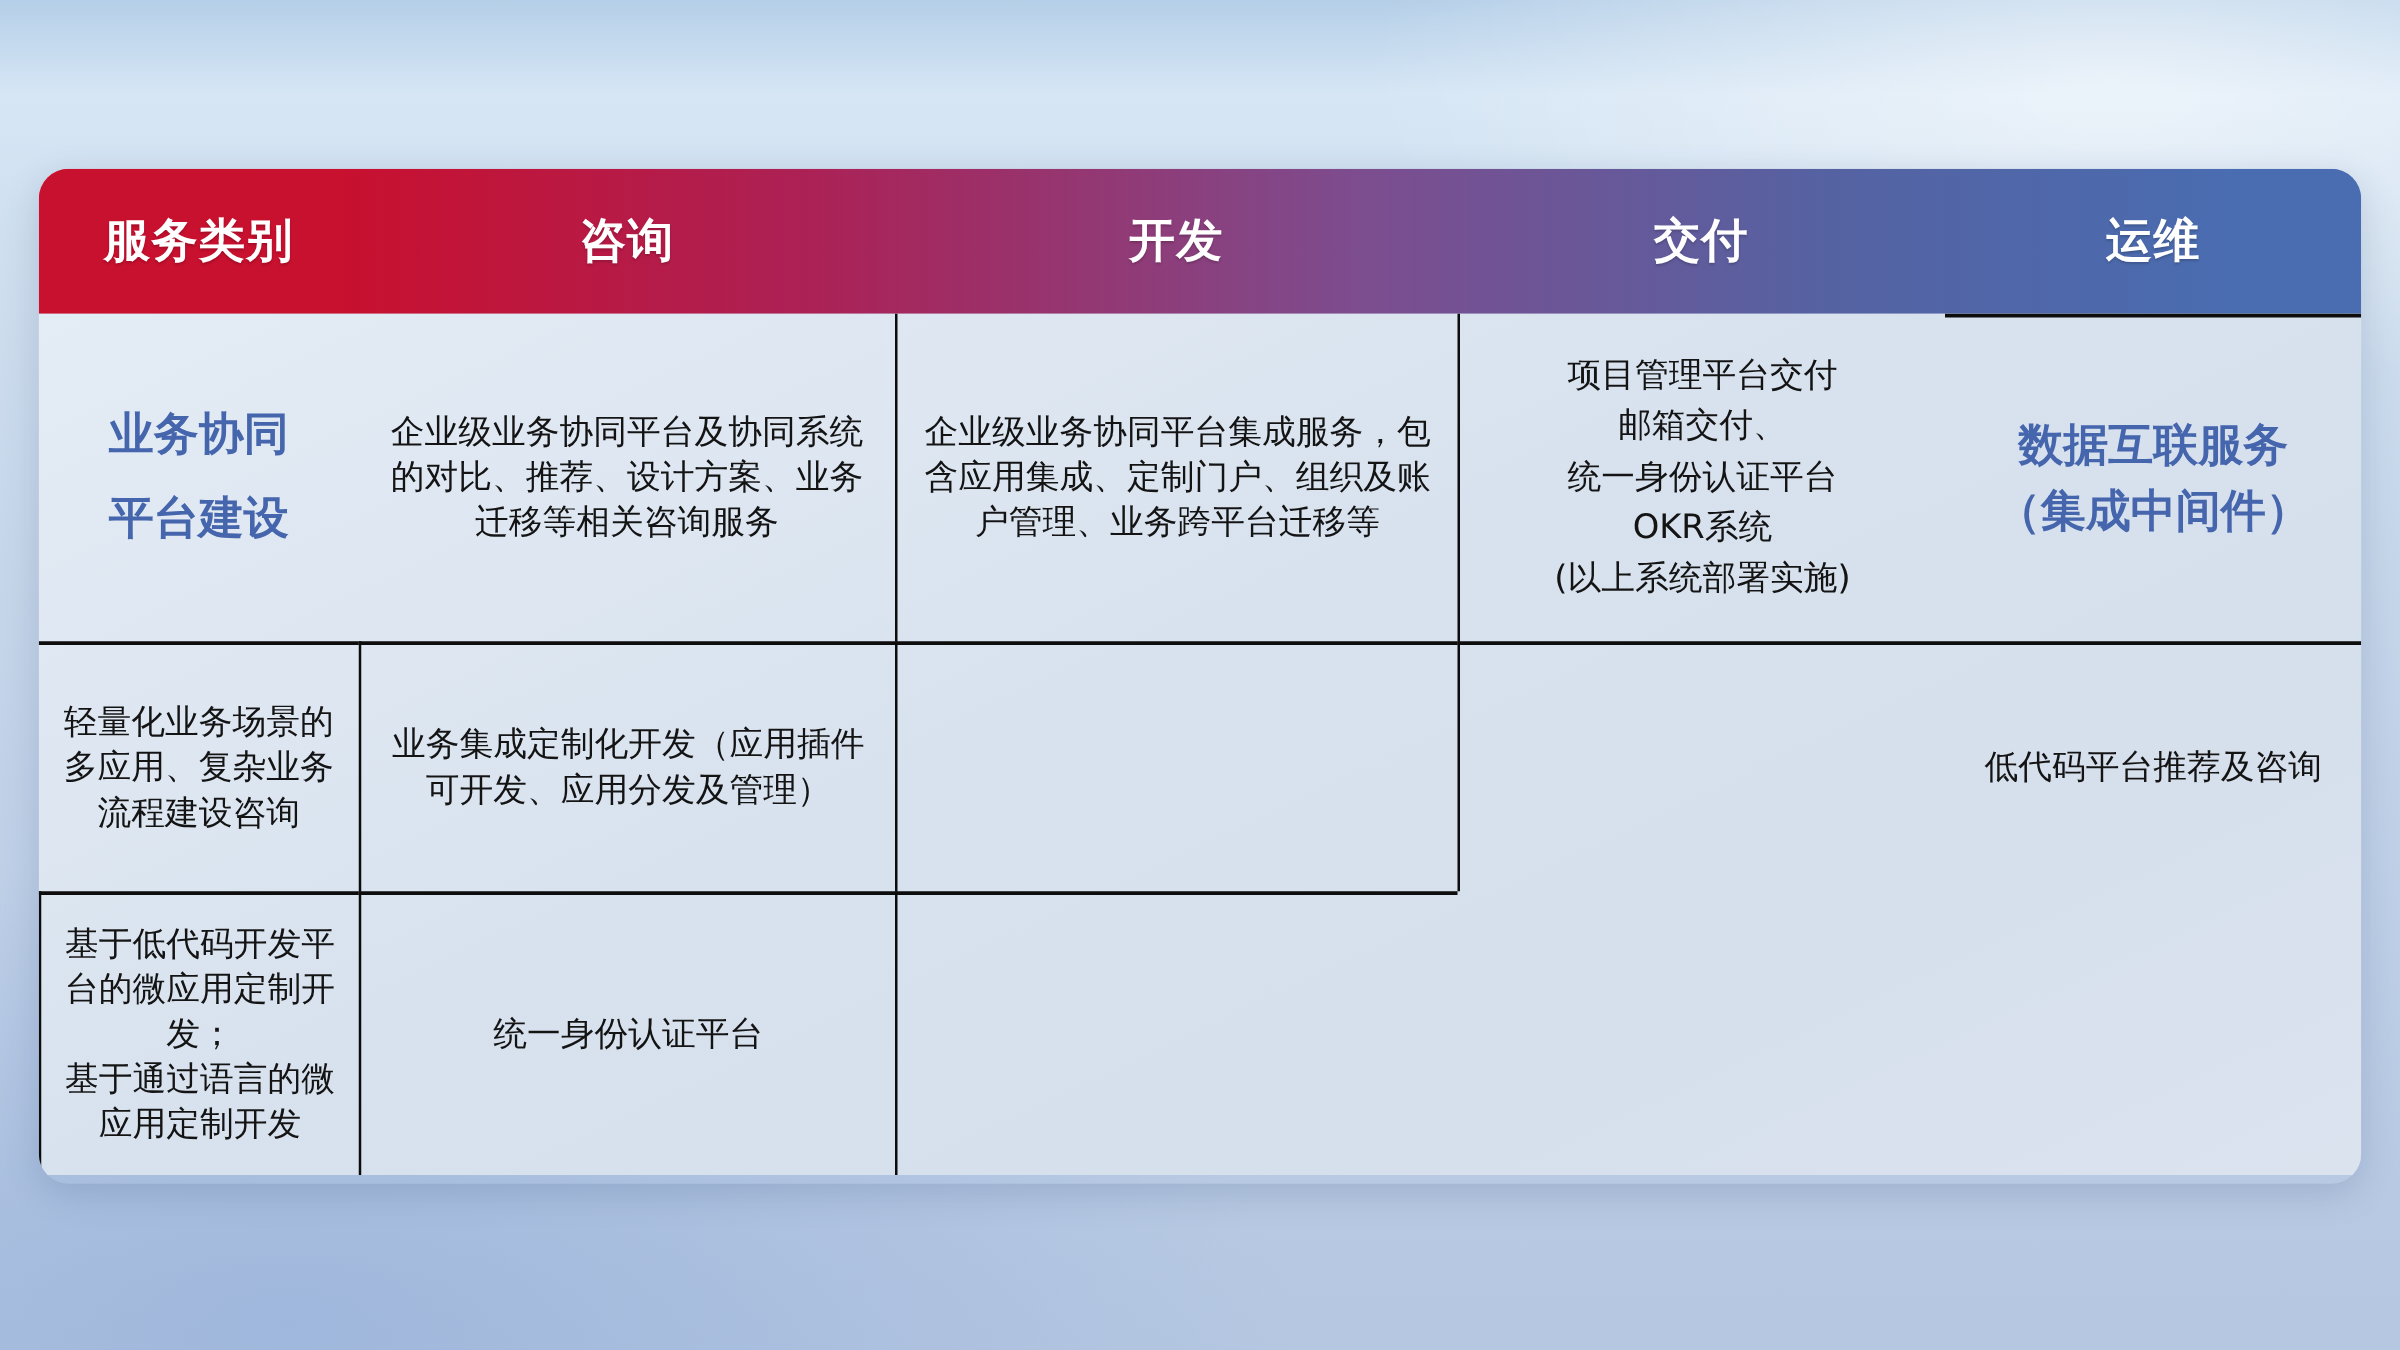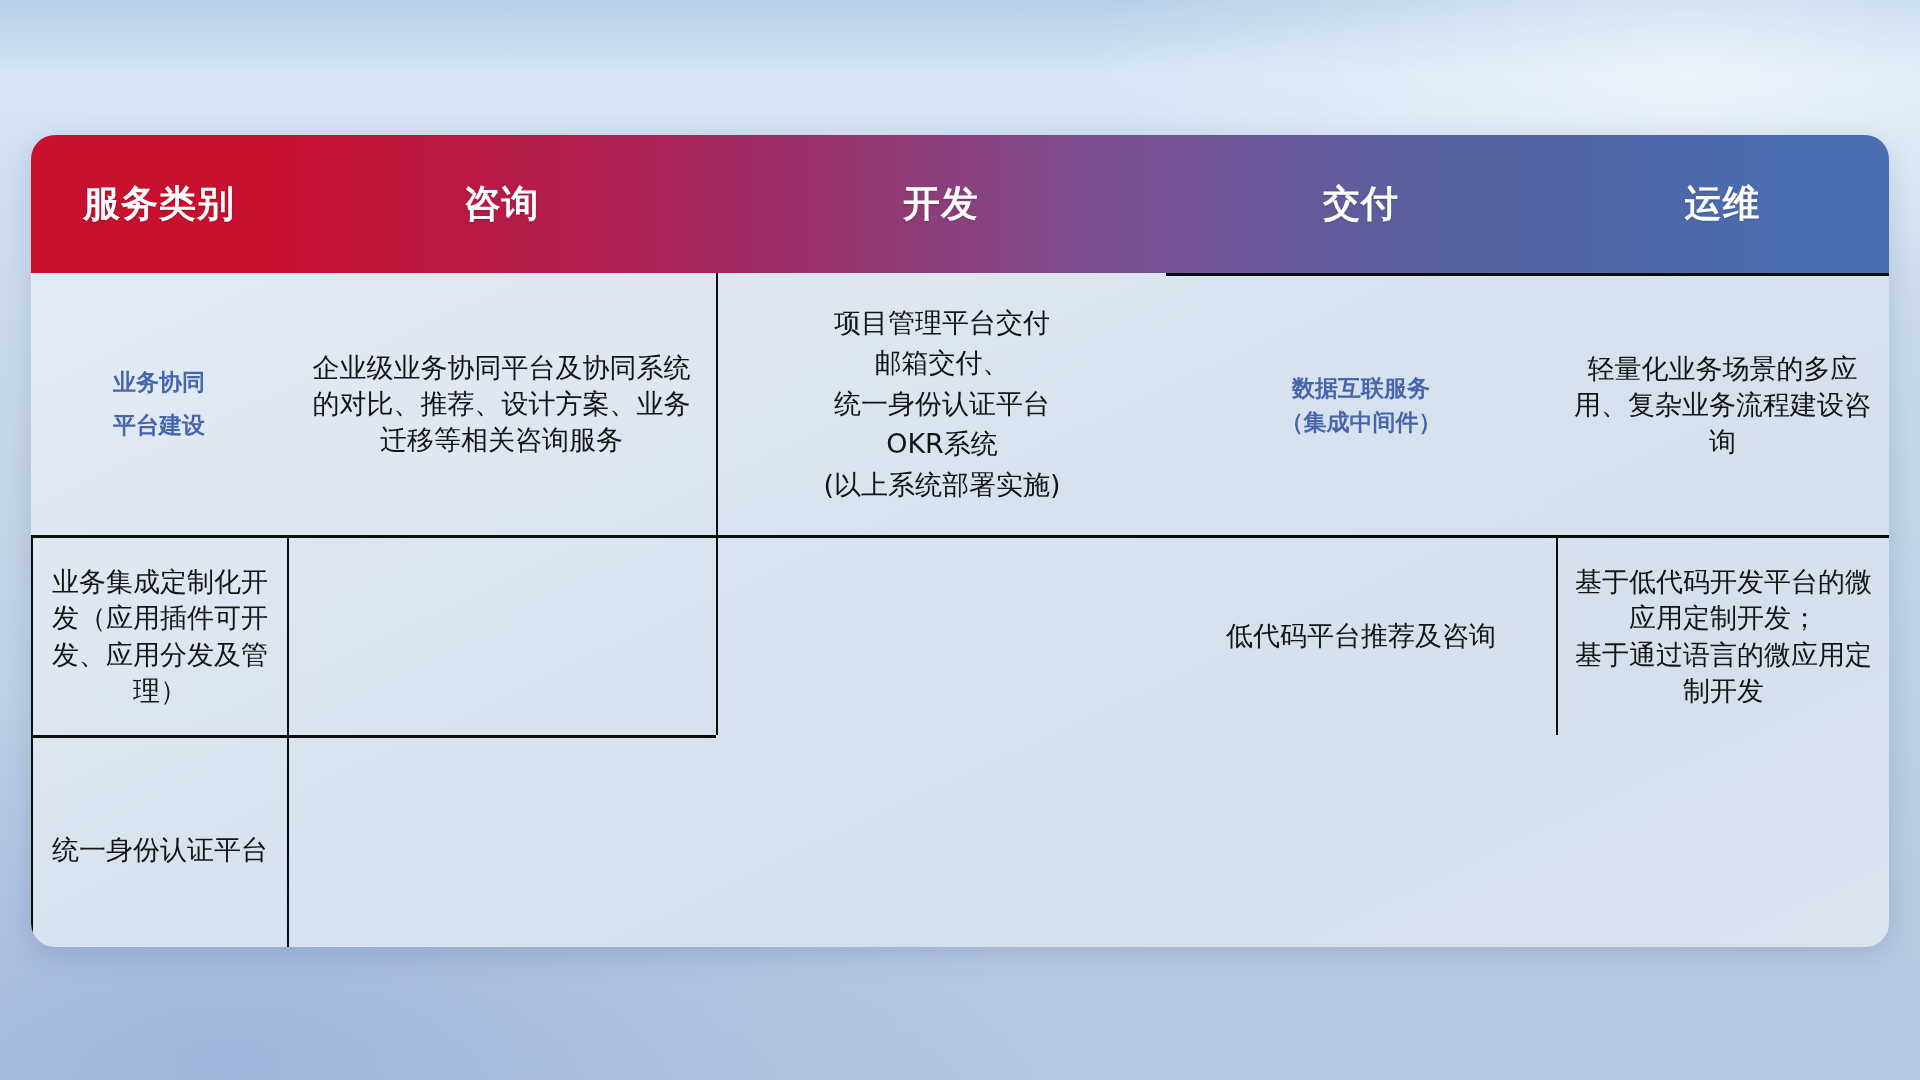--- a/index.html
+++ b/index.html
@@ -13,21 +13,21 @@
       linear-gradient(180deg,#b5cfe8 0%,#d6e6f5 7%,#cfdfef 18%,#c6d6ea 42%,#bdcee6 70%,#b5c7e1 100%);
   }
   .table{
     position:absolute;left:31px;top:135px;width:1858px;height:812px;
     border-radius:24px;overflow:hidden;
     box-shadow:0 8px 28px rgba(55,80,125,0.20);
   }
   .thead{
     display:grid;
     grid-template-columns:256px 429px 450px 390px 333px;
-    height:138px;
+    height:116px;
     background:linear-gradient(90deg,#c8102f 0%,#c8102f 13%,#ac2155 33%,#7c4d8f 57%,#5562a2 77%,#4a6cb0 94%,#4a6cb0 100%);
   }
   .th{
     display:flex;align-items:center;justify-content:center;
     color:#ffffff;font-weight:700;font-size:37px;letter-spacing:1px;
     text-shadow:0 1px 2px rgba(0,0,0,0.18);
   }
   .tbody{
     display:grid;
     grid-template-columns:256px 429px 450px 390px 333px;
@@ -36,21 +36,21 @@
     background:linear-gradient(155deg,#e4ecf5 0%,#d8e2ee 45%,#d6dfec 75%,#dbe3ef 100%);
   }
   .td{
     display:flex;align-items:center;justify-content:center;
     text-align:center;
     font-size:27px;line-height:1.34;color:#141414;
     padding:10px 16px;box-sizing:border-box;
     white-space:pre-line;
   }
   .cat{
-    color:#4565ad;font-weight:700;font-size:23px;line-height:1.45;
+    color:#4565ad;font-weight:700;font-size:36px;line-height:1.45;
   }
   .gap-lg{line-height:1.85;}
   .tall{line-height:1.5;}
   
   .vline{border-left:2px solid #0d0d0d;}
   
   .hline{border-top:3px solid #0d0d0d;}
 </style>
 </head>
 <body>
@@ -63,20 +63,21 @@
     <div class="th">开发</div>
     <div class="th">交付</div>
     <div class="th">运维</div>
   </div>
 
   <div class="tbody">
 
     <div class="td cat gap-lg">业务协同
 平台建设</div>
     <div class="td">企业级业务协同平台及协同系统的对比、推荐、设计方案、业务迁移等相关咨询服务</div>
+    <div class="td vline">企业级业务协同平台集成服务，包含应用集成、定制门户、组织及账户管理、业务跨平台迁移等</div>
     <div class="td vline tall">项目管理平台交付
 邮箱交付、
 统一身份认证平台
 OKR系统
 (以上系统部署实施)</div>
 
     <div class="td cat hline">数据互联服务
 （集成中间件）</div>
     <div class="td hline">轻量化业务场景的多应用、复杂业务流程建设咨询</div>
     <div class="td hline vline">业务集成定制化开发（应用插件可开发、应用分发及管理）</div>

